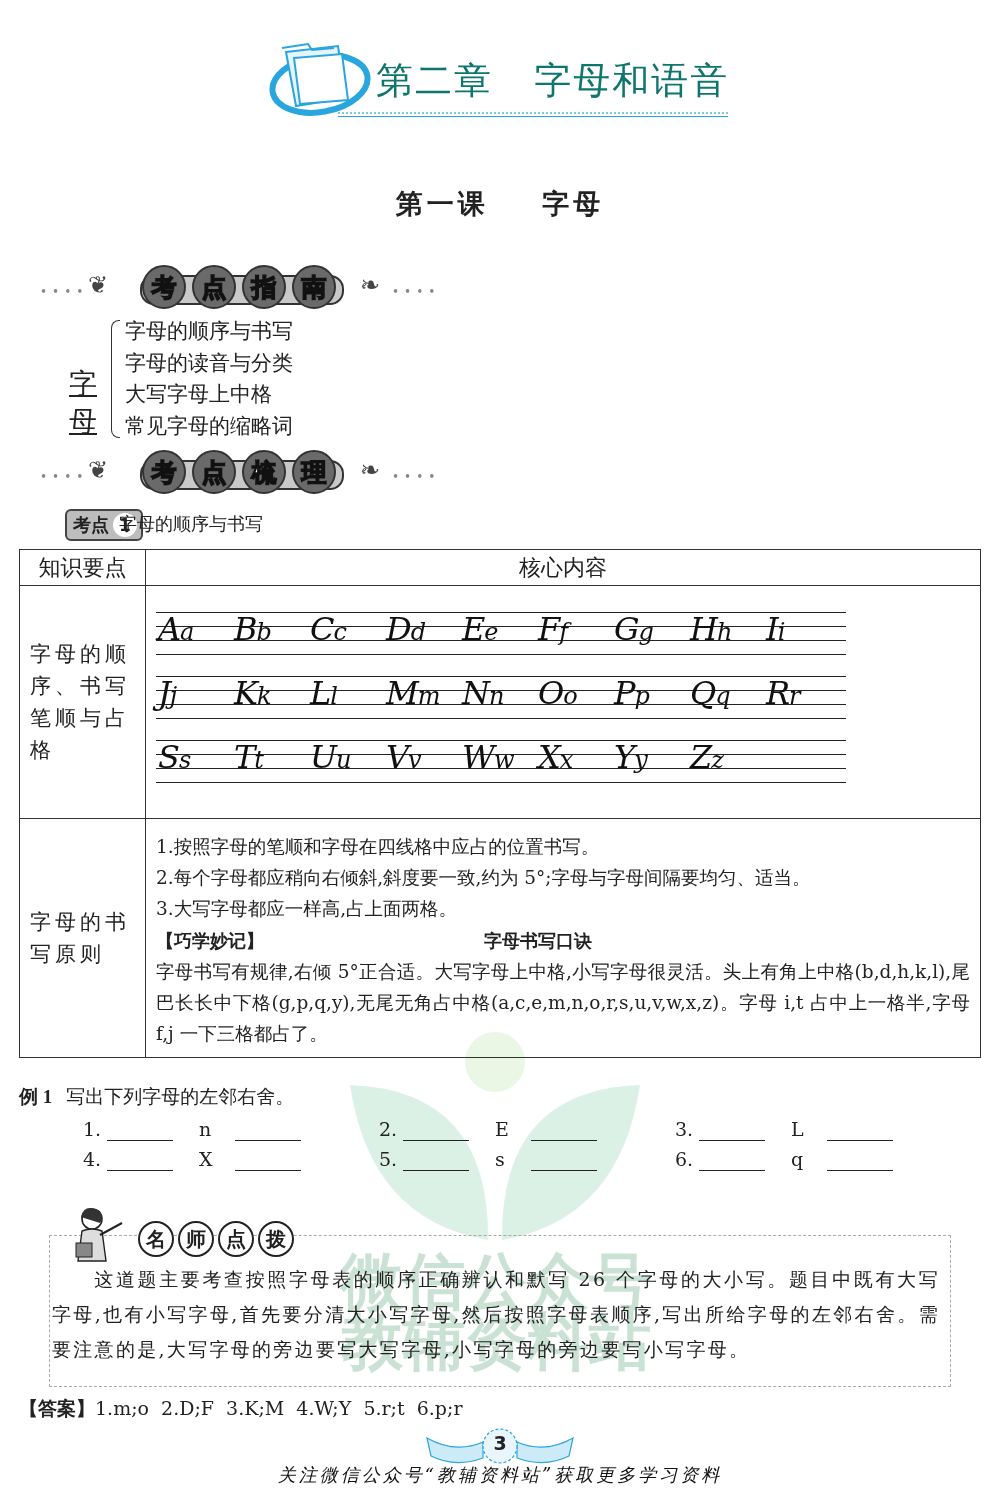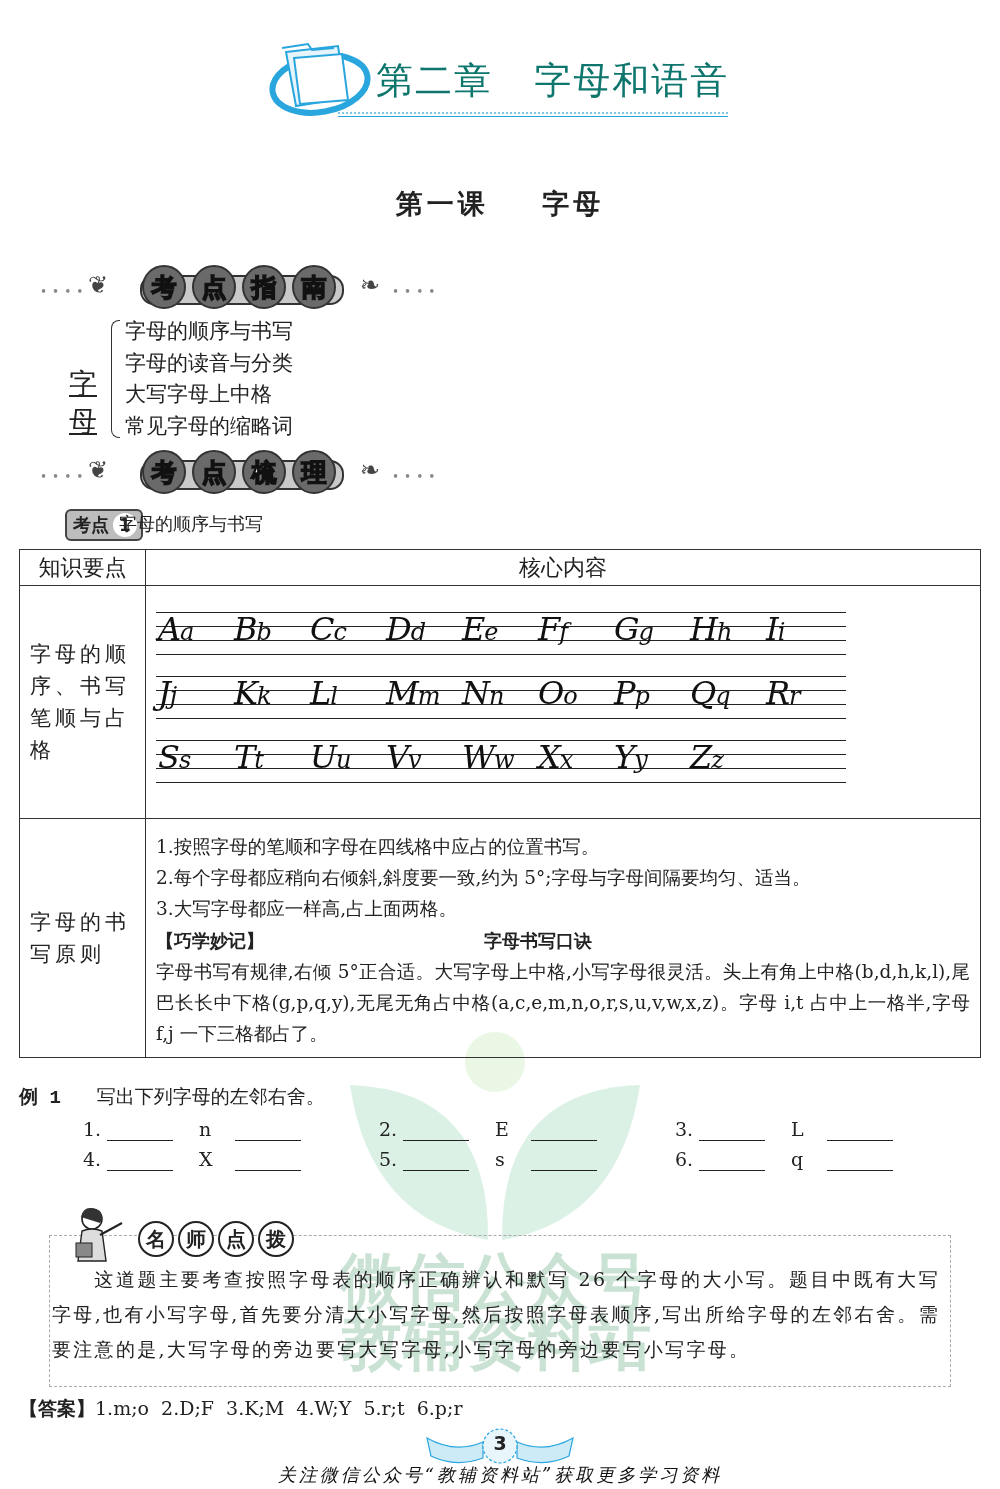--- a/index.html
+++ b/index.html
@@ -63,21 +63,21 @@
 
   .rules { padding:12px 10px 8px 10px; font-size:18.5px; line-height:31.2px; }
   .rules .rl { white-space:nowrap; }
   .rules .mnem { display:flex; font-weight:bold; font-family:"DejaVu Sans",sans-serif; font-size:18px; }
   .rules .mnem .t { margin-left:220px; }
   .rules .para { white-space:normal; text-align:justify; }
 
   
   #ex { left:19px; top:1084px; width:960px; }
   #ex .q { font-size:19px; }
-  #ex .q b { font-family:Liberation Mono, monospace; margin-right:36px; }
+  #ex .q b { font-family:Liberation Serif, serif; margin-right:14px; }
   #ex .row { position:absolute; left:64px; display:flex; font-size:19px; }
   #ex .it { position:relative; width:296px; height:26px; }
   #ex .it .n { position:absolute; left:0; }
   #ex .it .b1 { position:absolute; left:24px; top:22px; width:66px; border-top:1.4px solid #222; }
   #ex .it .l { position:absolute; left:116px; }
   #ex .it .b2 { position:absolute; left:152px; top:22px; width:66px; border-top:1.4px solid #222; }
 
   
   #tip { left:49px; top:1235px; width:900px; height:150px; border:1.4px dashed #aaa; }
   #tip .txt { position:absolute; left:2px; top:26px; width:888px; font-size:19px; line-height:35px;

